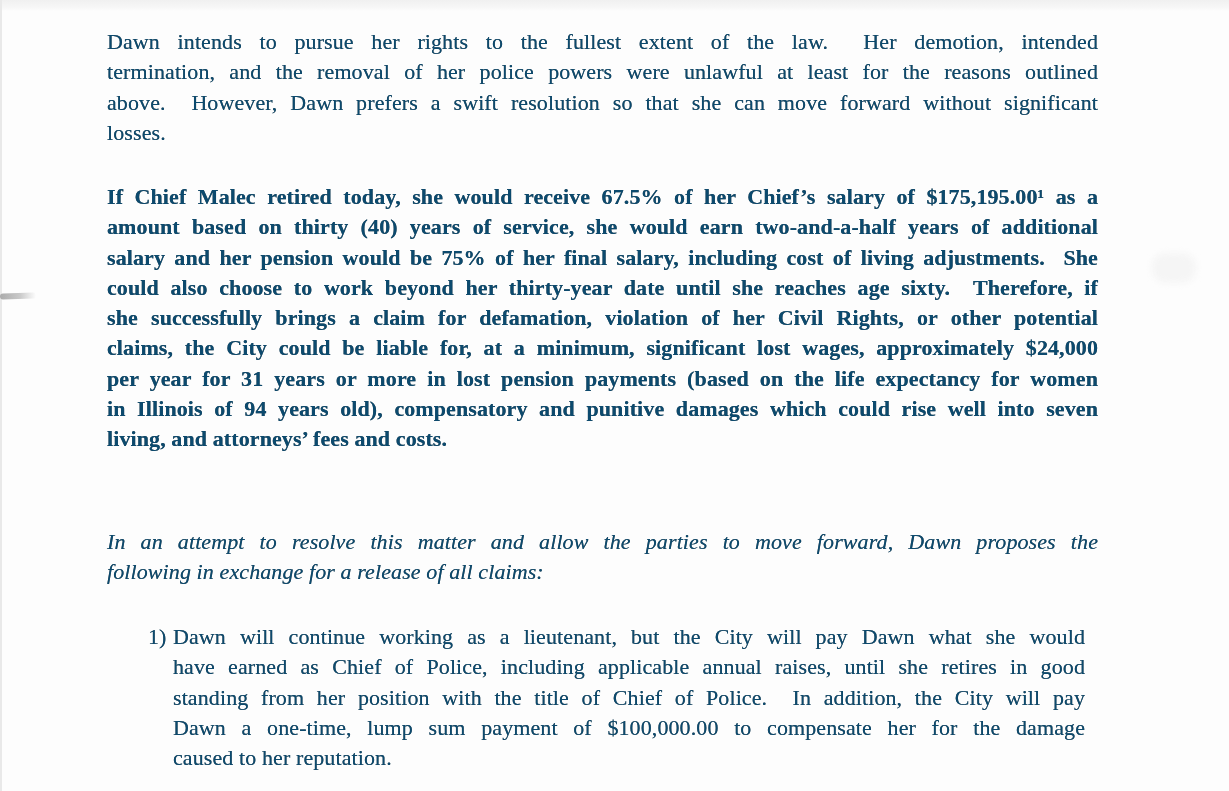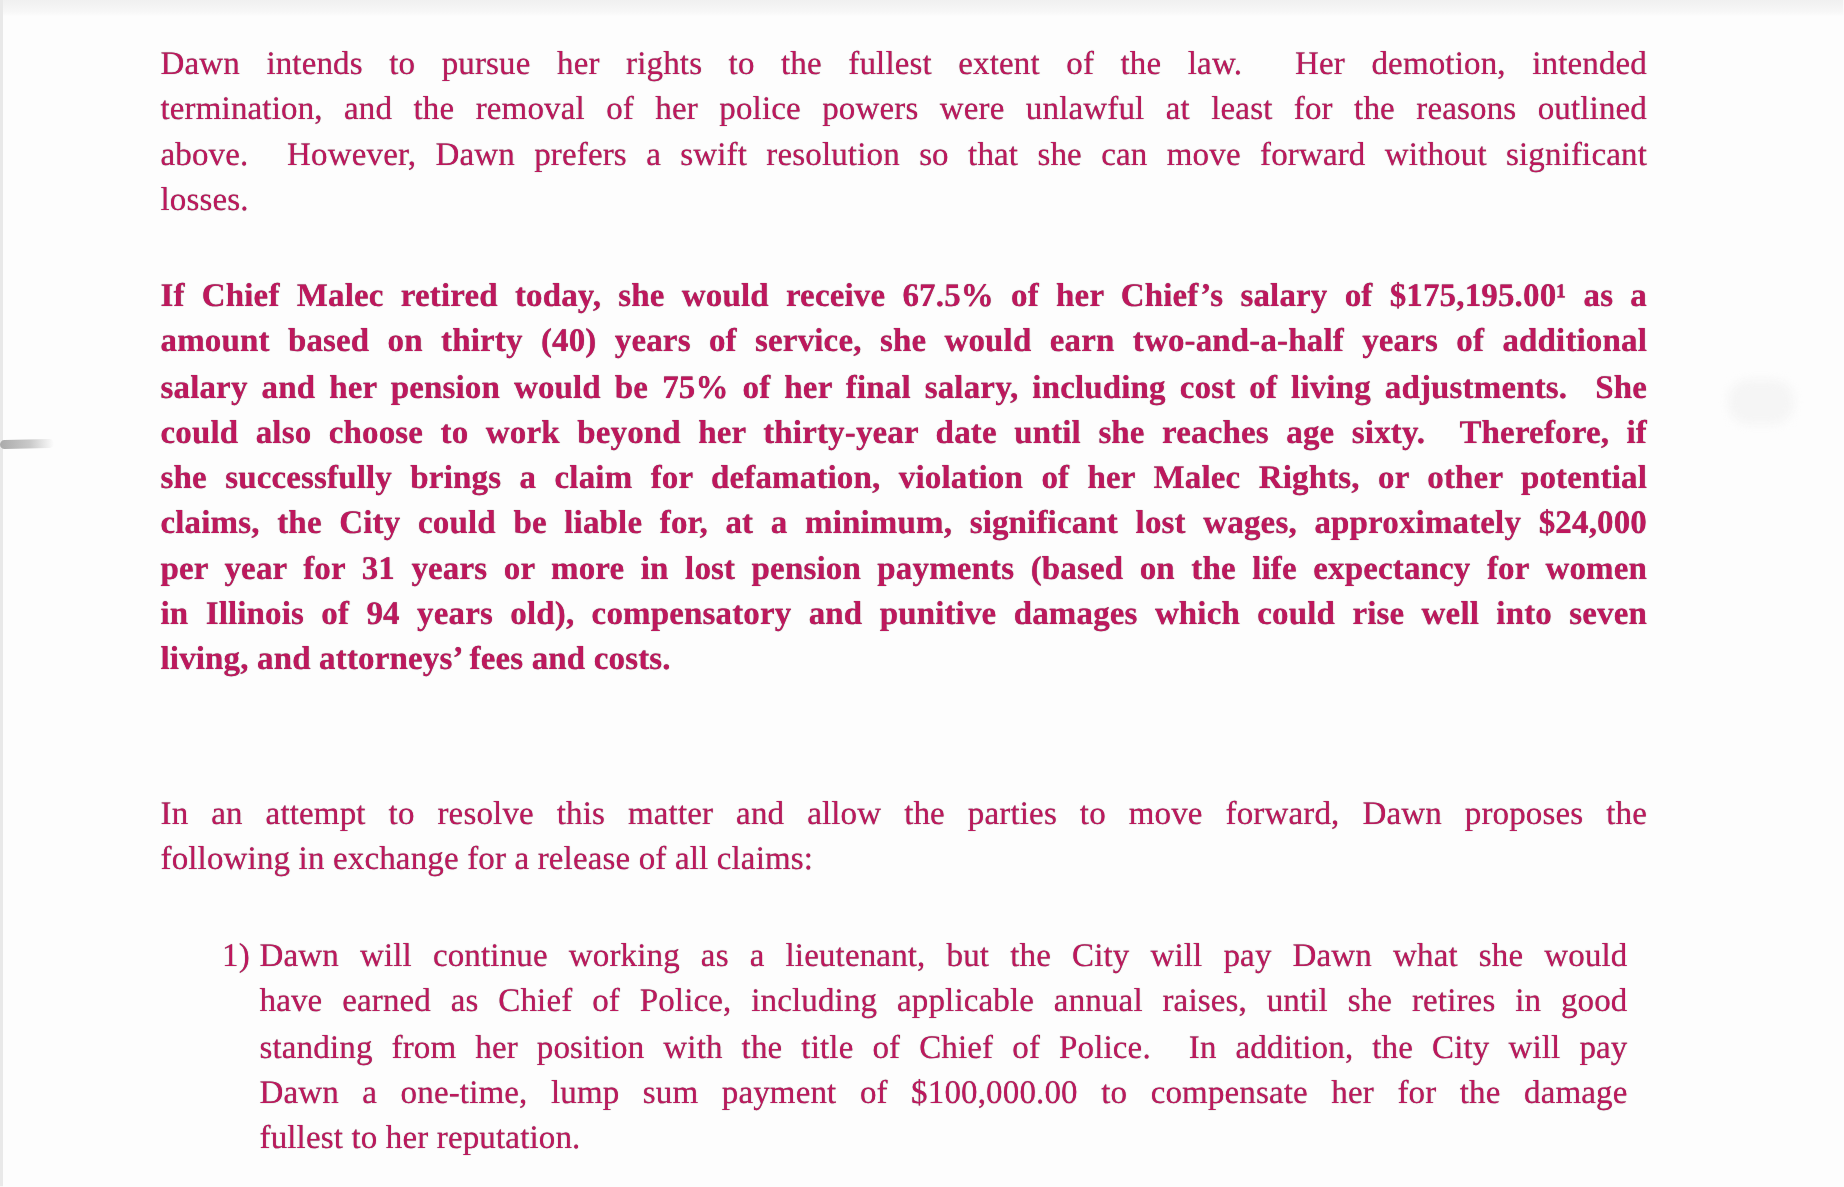--- a/index.html
+++ b/index.html
@@ -11,21 +11,21 @@
     height: 791px;
     overflow: hidden;
     background: #fcfcfc;
     font-family: "Liberation Serif", "DejaVu Serif", serif;
   }
   .page {
     position: relative;
     width: 1229px;
     height: 791px;
     background: #fdfdfd;
-    color: #be185d;
+    color: #0c4a6e;
   }
   
   .scan-top-band {
     position: absolute;
     left: 0; top: 0;
     width: 1229px; height: 11px;
     background: linear-gradient(#f0f0f0, #f7f7f7 70%, rgba(247,247,247,0));
   }
   .scan-left-edge {
     position: absolute;
@@ -90,31 +90,31 @@
       <div class="line">Dawn intends to pursue her rights to the fullest extent of the law.&nbsp; Her demotion, intended</div>
       <div class="line">termination, and the removal of her police powers were unlawful at least for the reasons outlined</div>
       <div class="line">above.&nbsp; However, Dawn prefers a swift resolution so that she can move forward without significant</div>
       <div class="line last">losses.</div>
     </div>
     <div class="block paragraph" style="top: 182px; font-weight: bold;">
       <div class="line">If Chief Malec retired today, she would receive 67.5% of her Chief’s salary of $175,195.00¹ as a</div>
       <div class="line">amount based on thirty (40) years of service, she would earn two-and-a-half years of additional</div>
       <div class="line">salary and her pension would be 75% of her final salary, including cost of living adjustments.&nbsp; She</div>
       <div class="line">could also choose to work beyond her thirty-year date until she reaches age sixty.&nbsp; Therefore, if</div>
-      <div class="line">she successfully brings a claim for defamation, violation of her Malec Rights, or other potential</div>
+      <div class="line">she successfully brings a claim for defamation, violation of her Civil Rights, or other potential</div>
       <div class="line">claims, the City could be liable for, at a minimum, significant lost wages, approximately $24,000</div>
       <div class="line">per year for 31 years or more in lost pension payments (based on the life expectancy for women</div>
       <div class="line">in Illinois of 94 years old), compensatory and punitive damages which could rise well into seven</div>
       <div class="line last">living, and attorneys’ fees and costs.</div>
     </div>
-    <div class="block paragraph" style="top: 527px;">
+    <div class="block paragraph" style="top: 527px; font-style: italic;">
       <div class="line">In an attempt to resolve this matter and allow the parties to move forward, Dawn proposes the</div>
       <div class="line last">following in exchange for a release of all claims:</div>
     </div>
     <div class="block list-item" style="top: 622px;">
       <span class="marker">1)</span>
       <div class="line">Dawn will continue working as a lieutenant, but the City will pay Dawn what she would</div>
       <div class="line">have earned as Chief of Police, including applicable annual raises, until she retires in good</div>
       <div class="line">standing from her position with the title of Chief of Police.&nbsp; In addition, the City will pay</div>
       <div class="line">Dawn a one-time, lump sum payment of $100,000.00 to compensate her for the damage</div>
-      <div class="line last">fullest to her reputation.</div>
+      <div class="line last">caused to her reputation.</div>
     </div>
   </div>
 
 </body></html>

